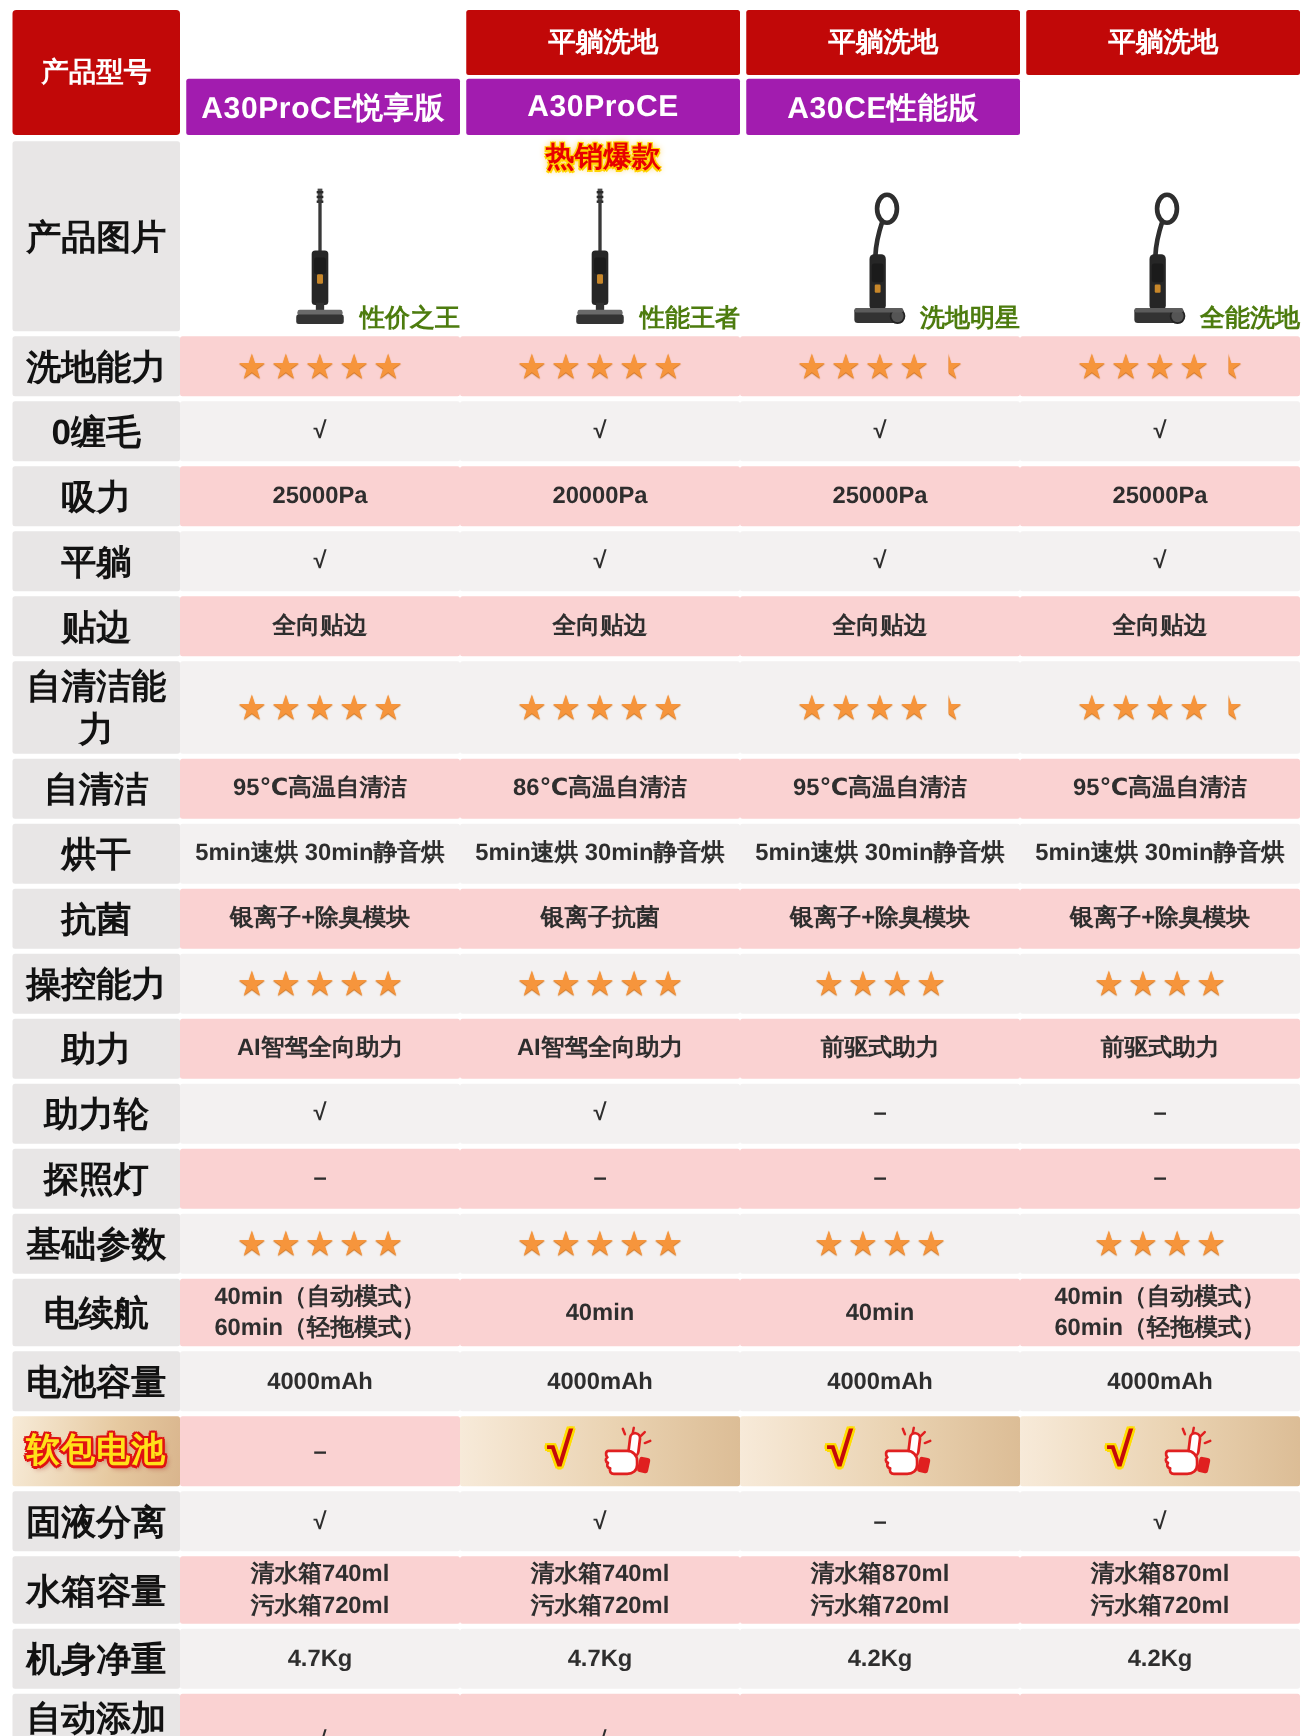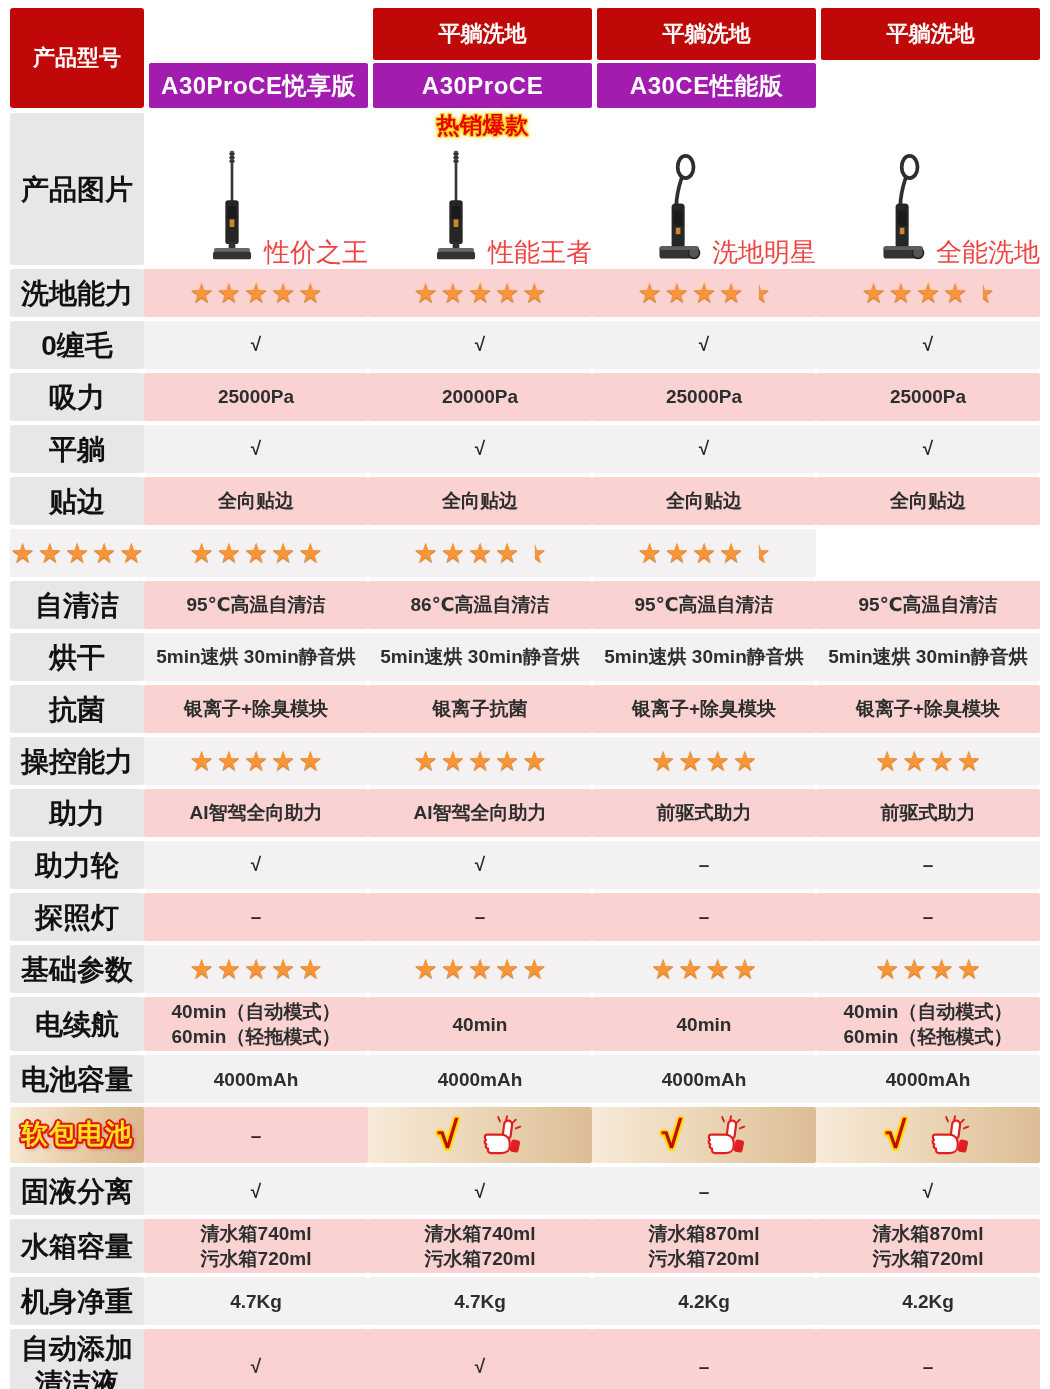--- a/index.html
+++ b/index.html
@@ -18,21 +18,21 @@
 
   
   .image-row{margin-top:5px;height:152px;}
   .image-label{font-size:22px;}
   .product-cell{position:relative;display:flex;flex-direction:row;align-items:flex-end;justify-content:flex-end;background:#fff;}
   .hot-badge{position:absolute;top:-3px;left:50%;transform:translateX(-50%);
     color:#E80000;font-size:23px;font-weight:bold;white-space:nowrap;
     text-shadow:-1px -1px 0 #FFD400,1px -1px 0 #FFD400,-1px 1px 0 #FFD400,1px 1px 0 #FFD400,0 0 6px #FFB300;}
   .hot-badge:empty{display:none;}
   .product-svg{display:block;}
-  .caption{font-size:26px;font-weight:normal;color:#ef4444;margin-top:3px;line-height:1;}
+  .caption{font-size:20px;font-weight:bold;color:#4d7c0f;margin-top:3px;line-height:1;}
 
   
   .row{display:grid;grid-template-columns:134px repeat(4,1fr);column-gap:0;margin-top:4px;}
   .label-cell{background:#E8E6E6;min-height:48px;display:flex;align-items:center;justify-content:center;
     font-size:28px;font-weight:bold;color:#121212;text-align:center;white-space:pre-line;line-height:1.25;
     border-radius:2px;padding:2px 4px;box-sizing:border-box;}
   .cell{min-height:48px;display:flex;align-items:center;justify-content:center;
     font-size:19px;font-weight:bold;color:#2e2e2e;text-align:center;white-space:pre-line;line-height:1.32;
     border-radius:2px;padding:2px 4px;box-sizing:border-box;}
   .cell.pink{background:#FAD2D2;}
@@ -171,20 +171,21 @@
         <div class="cell gray">√</div>
       </div>
       <div class="row">
         <div class="label-cell">贴边</div>
         <div class="cell pink">全向贴边</div>
         <div class="cell pink">全向贴边</div>
         <div class="cell pink">全向贴边</div>
         <div class="cell pink">全向贴边</div>
       </div>
       <div class="row">
+        <div class="label-cell">自清洁能力</div>
         <div class="cell gray"><span class="stars"><span class="star">★</span><span class="star">★</span><span class="star">★</span><span class="star">★</span><span class="star">★</span></span></div>
         <div class="cell gray"><span class="stars"><span class="star">★</span><span class="star">★</span><span class="star">★</span><span class="star">★</span><span class="star">★</span></span></div>
         <div class="cell gray"><span class="stars"><span class="star">★</span><span class="star">★</span><span class="star">★</span><span class="star">★</span><span class="star half">★</span></span></div>
         <div class="cell gray"><span class="stars"><span class="star">★</span><span class="star">★</span><span class="star">★</span><span class="star">★</span><span class="star half">★</span></span></div>
       </div>
       <div class="row">
         <div class="label-cell">自清洁</div>
         <div class="cell pink">95℃高温自清洁</div>
         <div class="cell pink">86℃高温自清洁</div>
         <div class="cell pink">95℃高温自清洁</div>

